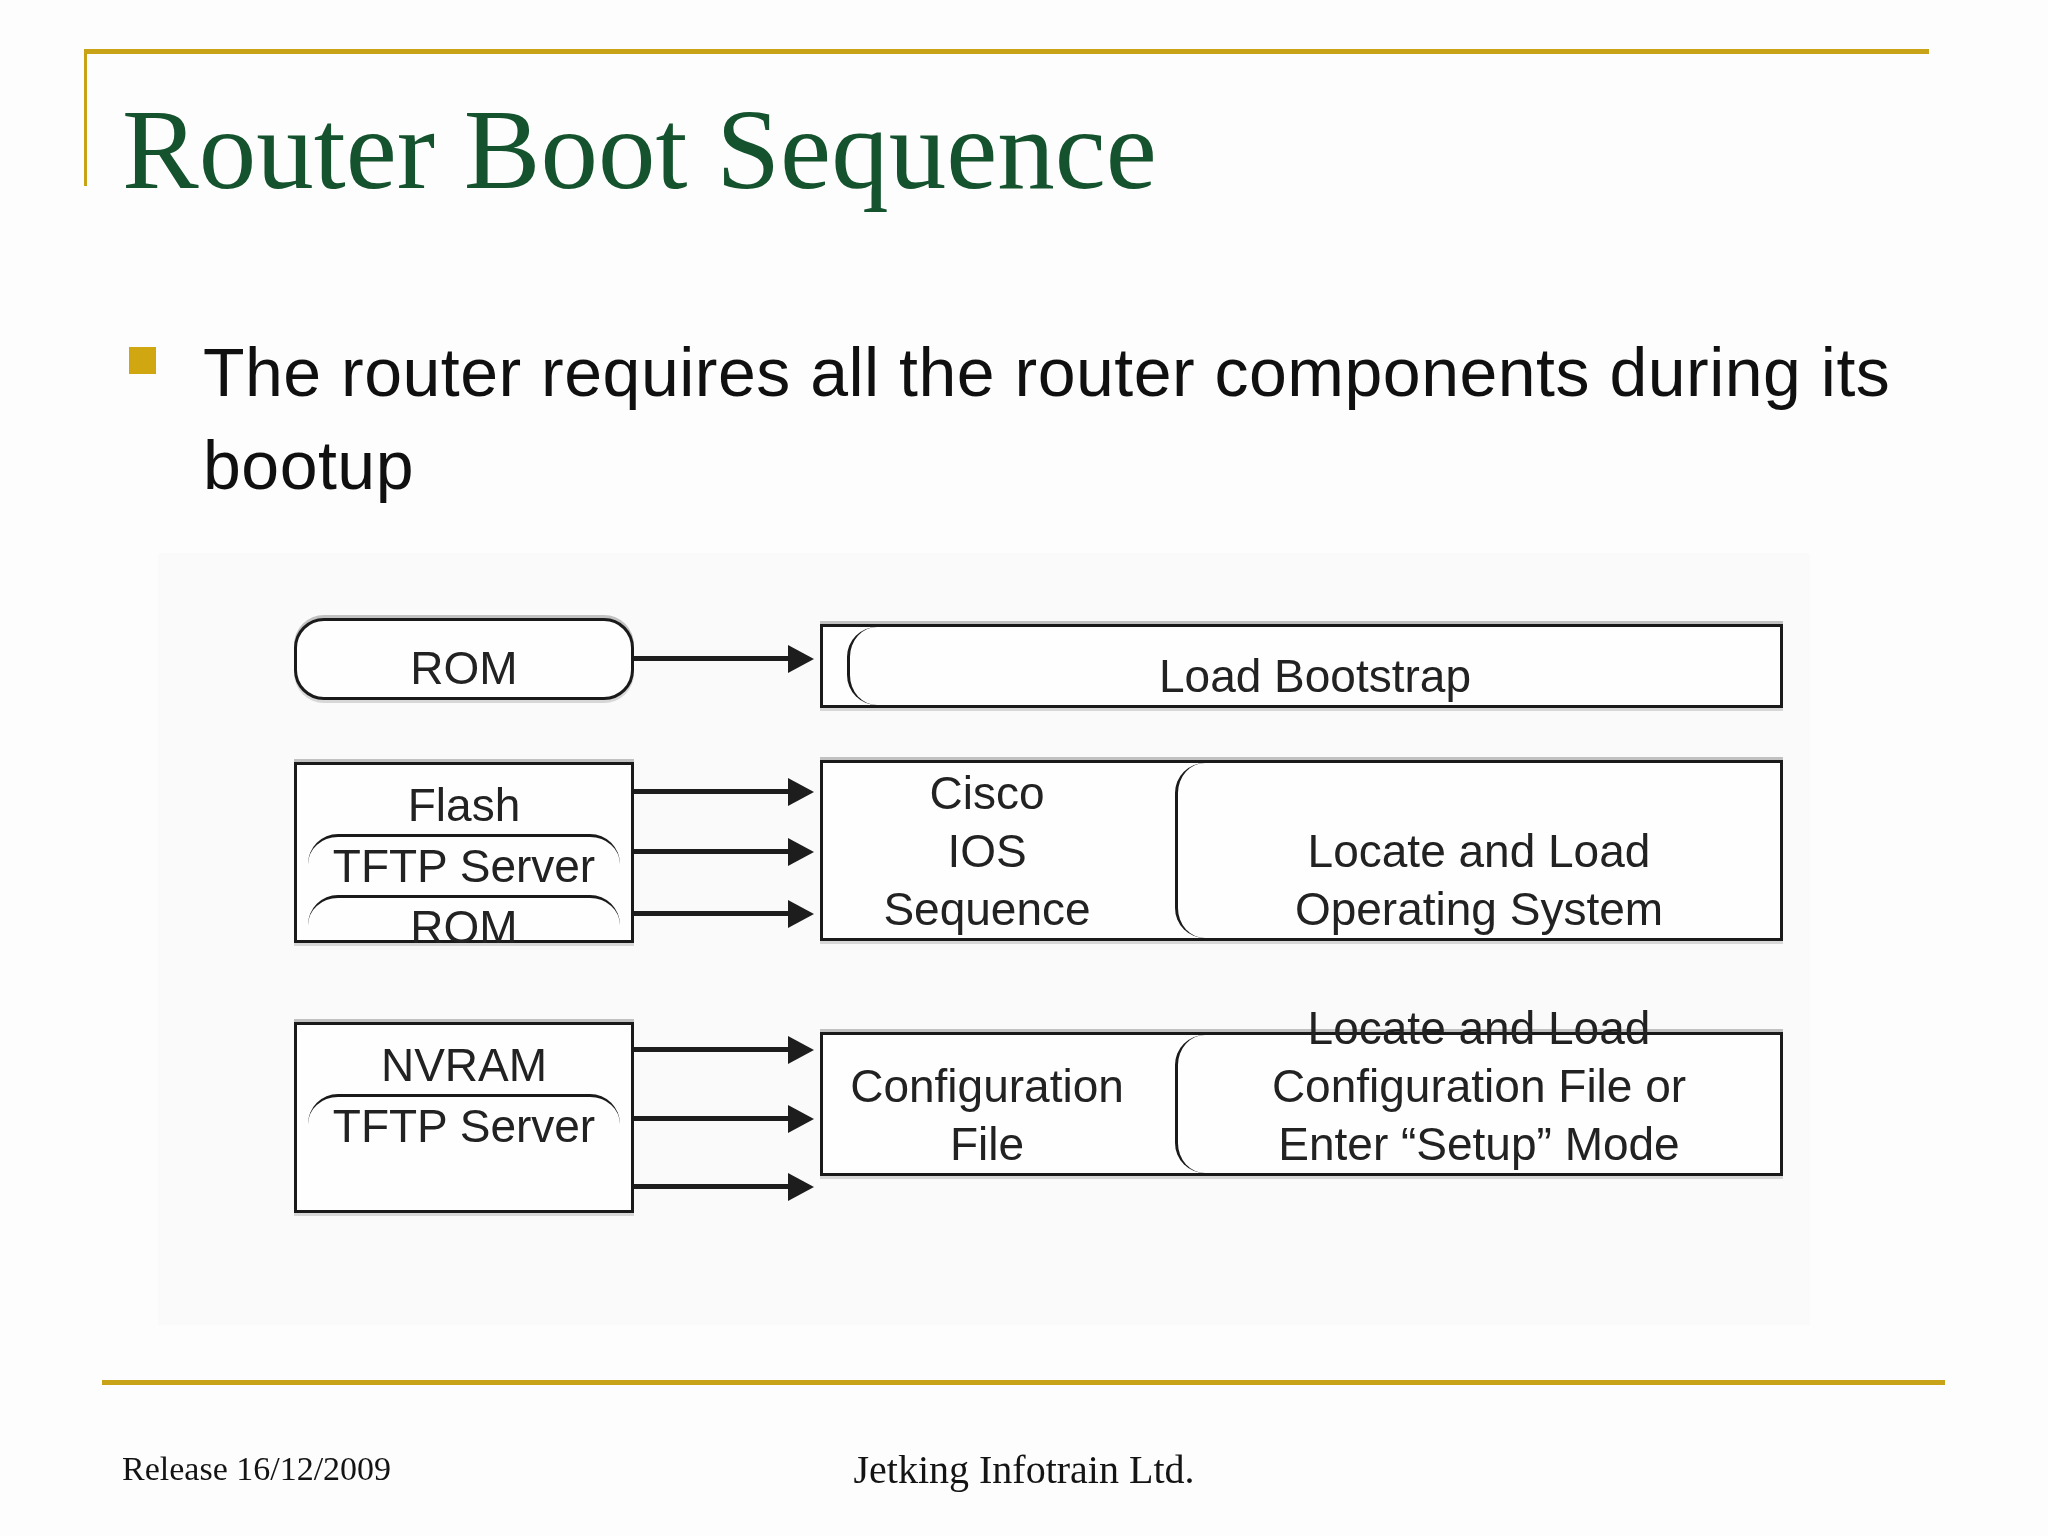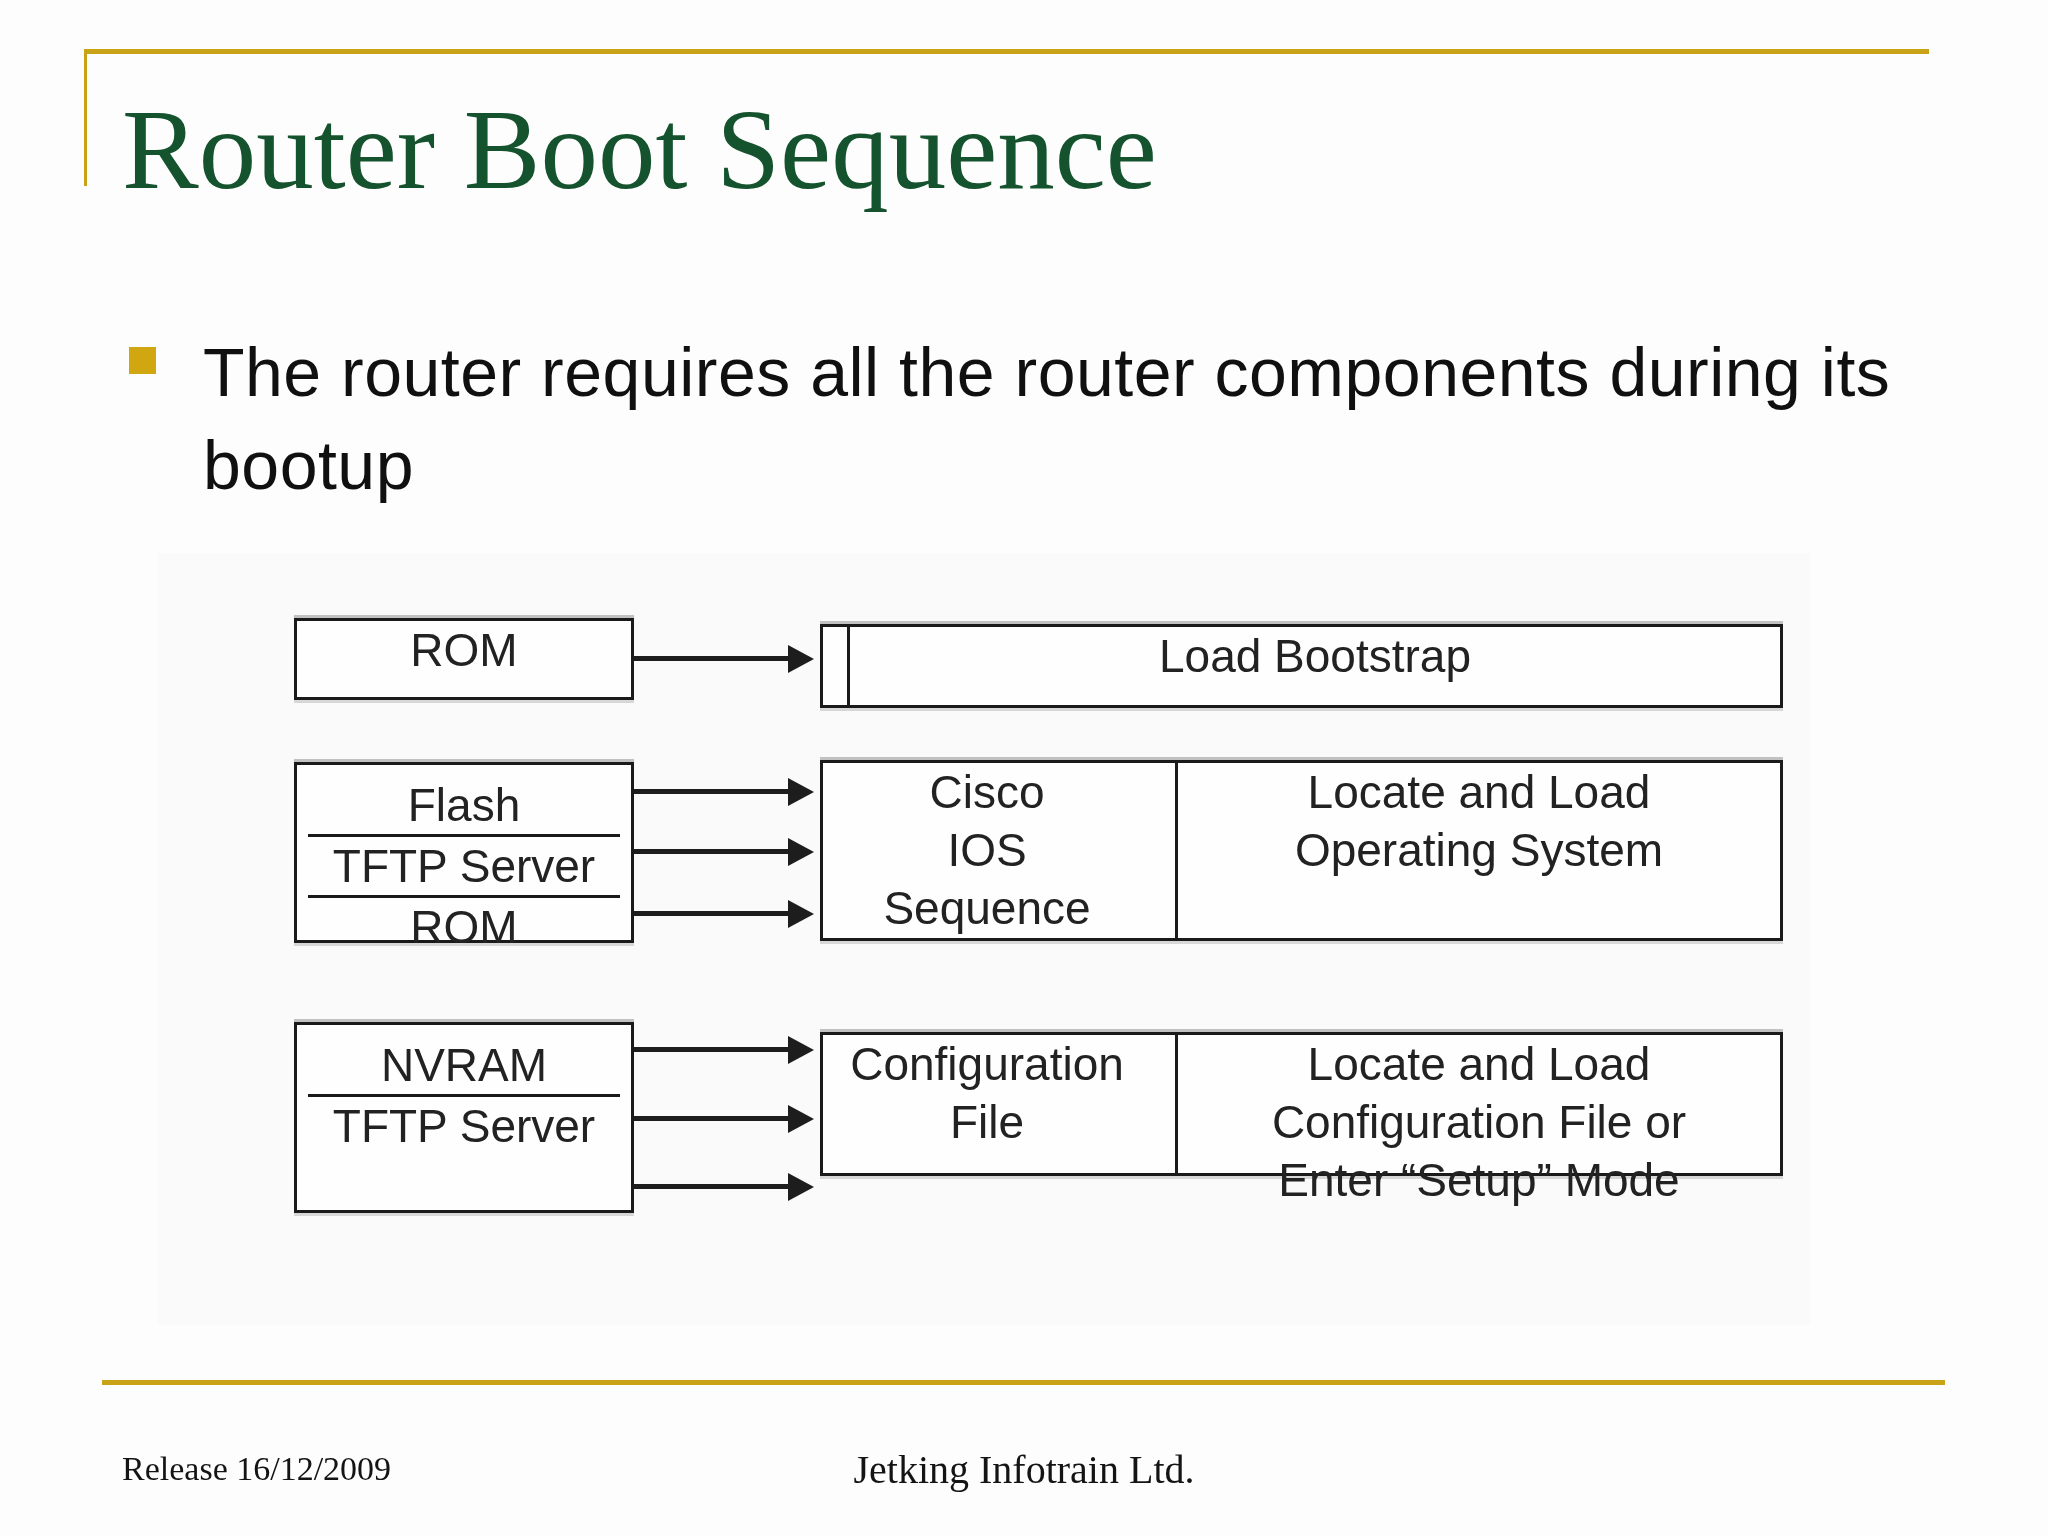--- a/index.html
+++ b/index.html
@@ -33,22 +33,22 @@
   
   .diagram-bg { position:absolute; left:158px; top:553px; width:1652px; height:772px; background:#fafafa; }
 
   .dbox {
     position:absolute; background:#fefefe;
     border:3px solid #1a1a1a; box-sizing:border-box;
     box-shadow:0 -3px 0 rgba(125,125,125,.45), 0 3px 0 rgba(125,125,125,.28);
     color:#222;
   }
   .cell {
-    display:flex; flex-direction:column; justify-content:flex-start; align-items:center;
-    box-sizing:border-box; text-align:center;
+    display:flex; flex-direction:column; justify-content:flex-end; align-items:center;
+    box-sizing:border-box; text-align:center;border-radius:30px;
   }
   .dtext { font-size:46px; line-height:58px; white-space:nowrap; }
 
   
   .src-rom1  { left:294px; top:618px;  width:340px; height:82px; }
   .stack2    { left:294px; top:762px;  width:340px; height:181px; }
   .stack3    { left:294px; top:1022px; width:340px; height:191px; }
   .stack { display:grid; grid-template-rows:1fr 1fr 1fr; padding:11px; }
   .stack .cell + .cell { border-top:3px solid #1a1a1a; }
 

